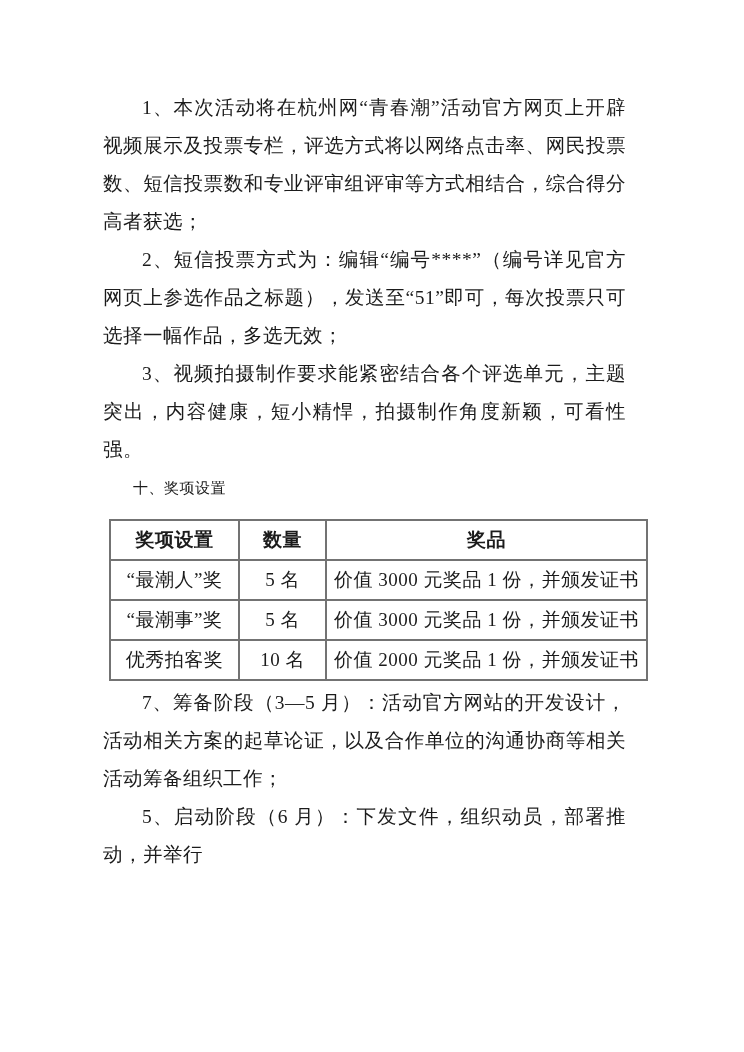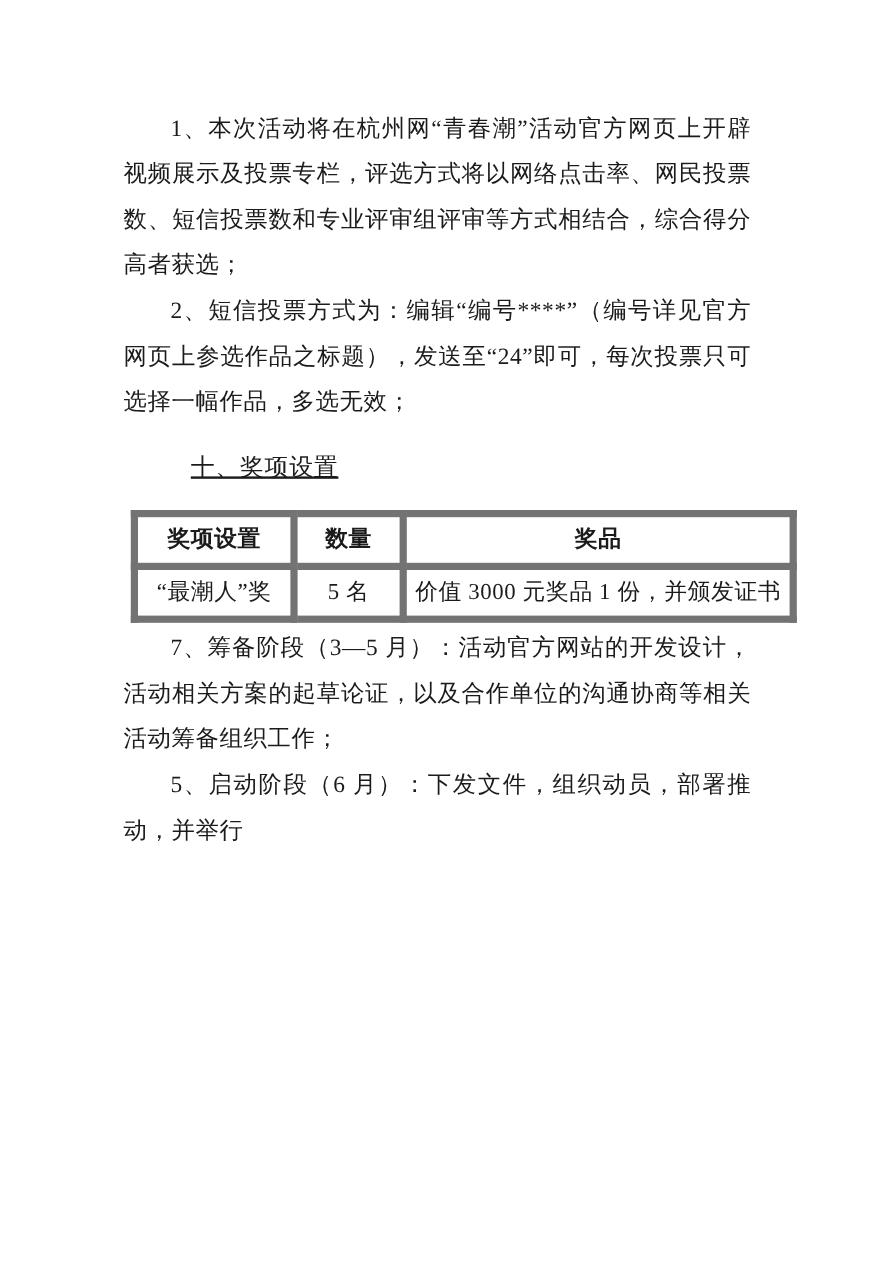--- a/index.html
+++ b/index.html
@@ -20,37 +20,36 @@
   }
   .para {
     margin: 0;
     font-size: 19.5px;
     line-height: 38px;
     text-align: justify;
     text-indent: 2em;
     letter-spacing: 0.5px;
   }
   .heading {
-    margin: 16px;
-    font-size: 20px;
+    margin: 0;
+    font-size: 15px;
     line-height: 38px;
     text-indent: 2em;
     font-weight: normal;
     letter-spacing: 0.5px;
-    text-decoration: underline;
   }
   table.awards {
     border-collapse: collapse;
     table-layout: fixed;
     width: 519px;
     margin: 12px 0 3px 6px;
   }
   table.awards th,
   table.awards td {
-    border: 6px solid #737373;
+    border: 2px solid #737373;
     height: 38px;
     padding: 0 2px;
     text-align: center;
     vertical-align: middle;
     font-size: 19px;
     line-height: 24px;
     letter-spacing: 0.5px;
     overflow: hidden;
     white-space: nowrap;
   }
@@ -59,40 +58,51 @@
   .col-count  { width: 81px;  }
   .col-prize  { width: 315px; }
 </style>
 </head>
 <body>
 
 <div class="page">
 
   <p class="para">1、本次活动将在杭州网“青春潮”活动官方网页上开辟视频展示及投票专栏，评选方式将以网络点击率、网民投票数、短信投票数和专业评审组评审等方式相结合，综合得分高者获选；</p>
 
-  <p class="para">2、短信投票方式为：编辑“编号****”（编号详见官方网页上参选作品之标题），发送至“24”即可，每次投票只可选择一幅作品，多选无效；</p>
+  <p class="para">2、短信投票方式为：编辑“编号****”（编号详见官方网页上参选作品之标题），发送至“51”即可，每次投票只可选择一幅作品，多选无效；</p>
 
+  <p class="para">3、视频拍摄制作要求能紧密结合各个评选单元，主题突出，内容健康，短小精悍，拍摄制作角度新颖，可看性强。</p>
 
   <h3 class="heading">十、奖项设置</h3>
 
 
   <table class="awards">
     <thead>
       <tr>
         <th class="col-award">奖项设置</th>
         <th class="col-count">数量</th>
         <th class="col-prize">奖品</th>
       </tr>
     </thead>
     <tbody>
       <tr>
         <td>“最潮人”奖</td>
         <td>5 名</td>
         <td>价值 3000 元奖品 1 份，并颁发证书</td>
       </tr>
+      <tr>
+        <td>“最潮事”奖</td>
+        <td>5 名</td>
+        <td>价值 3000 元奖品 1 份，并颁发证书</td>
+      </tr>
+      <tr>
+        <td>优秀拍客奖</td>
+        <td>10 名</td>
+        <td>价值 2000 元奖品 1 份，并颁发证书</td>
+      </tr>
     </tbody>
   </table>
 
 
   <p class="para">7、筹备阶段（3—5 月）：活动官方网站的开发设计，活动相关方案的起草论证，以及合作单位的沟通协商等相关活动筹备组织工作；</p>
 
   <p class="para">5、启动阶段（6 月）：下发文件，组织动员，部署推动，并举行</p>
 
 </div>
 

